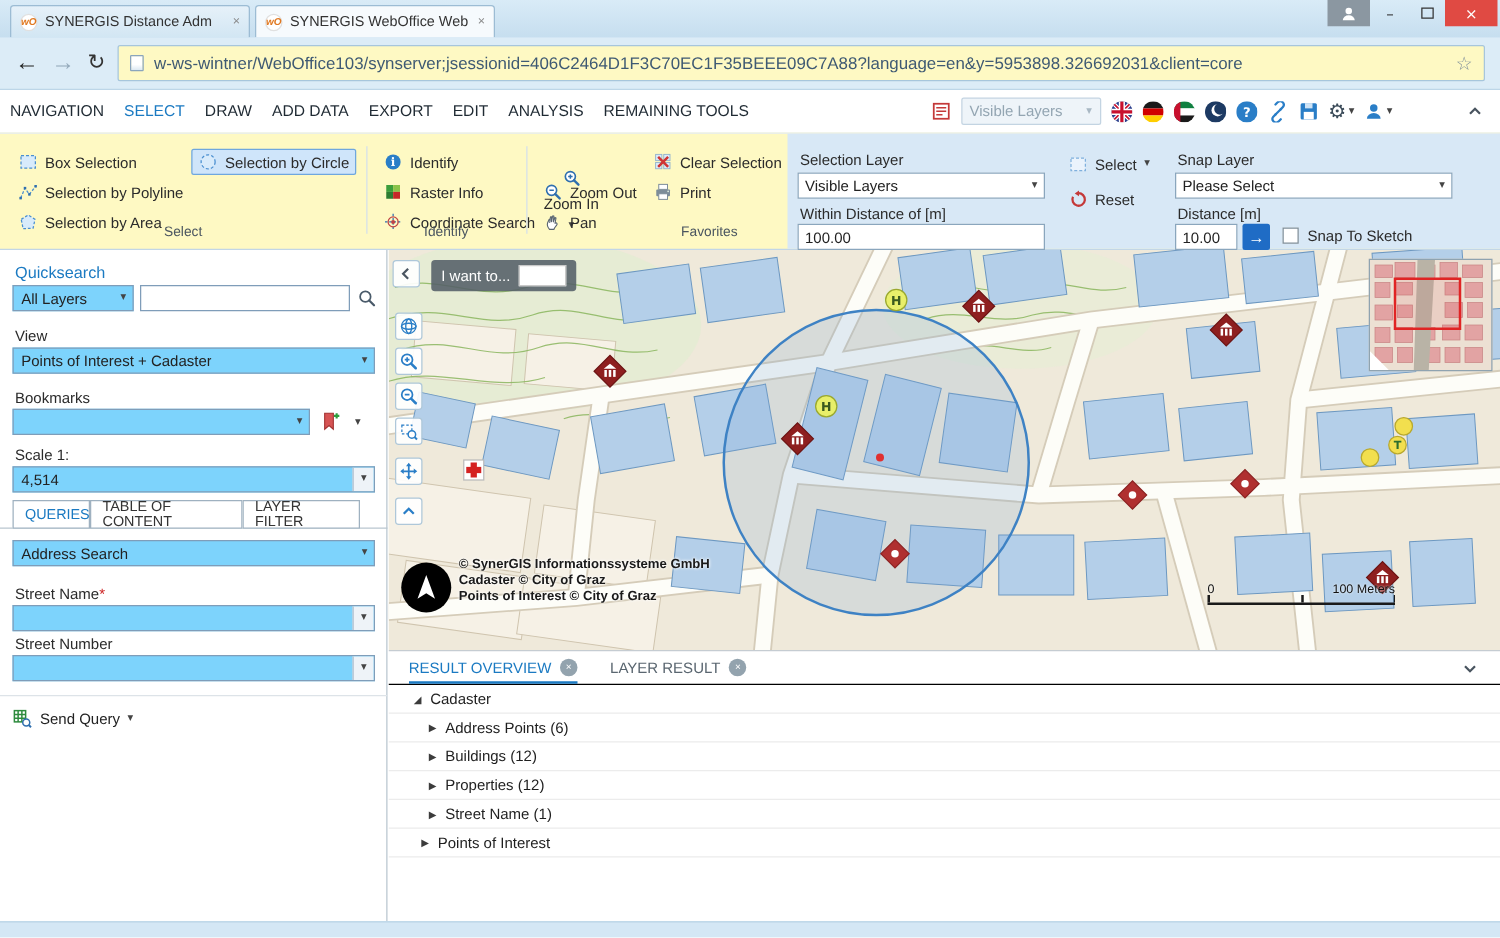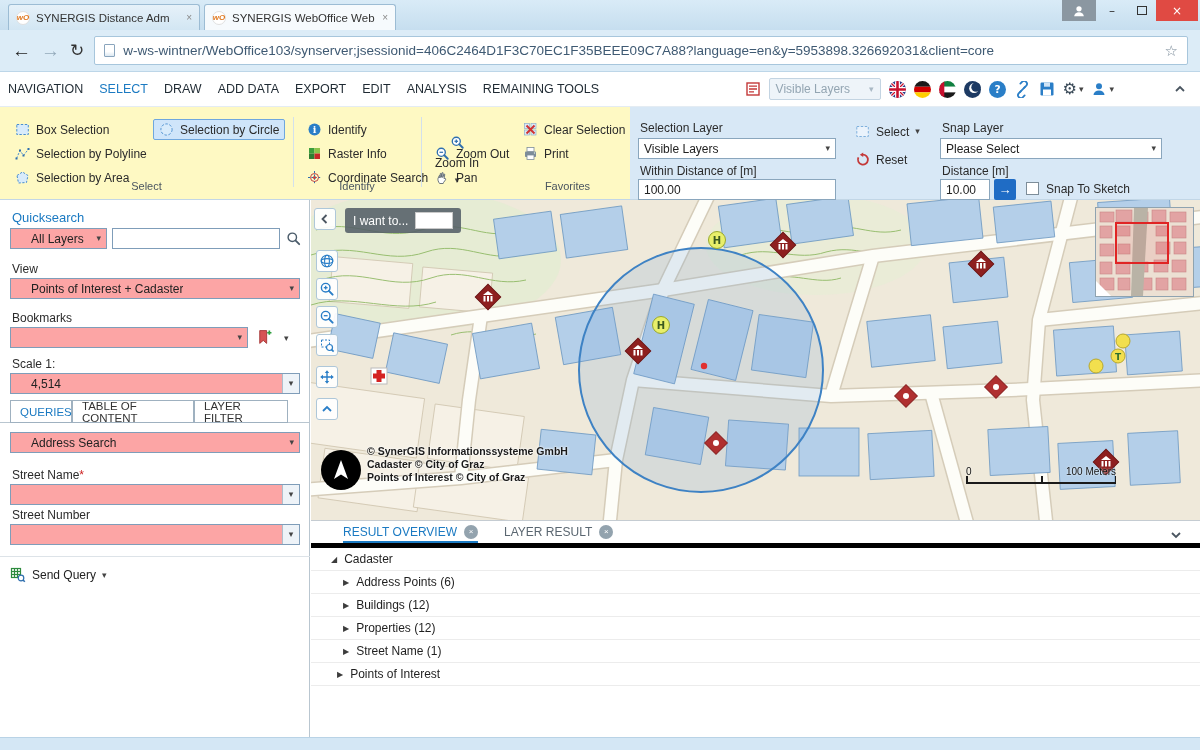--- a/index.html
+++ b/index.html
@@ -19,21 +19,21 @@
   .wbtn.min{right:74px;width:28px;}
   .wbtn.max{right:44px;width:28px;}
   .wbtn.close{right:2px;width:42px;background:#e04a43;color:#fff;}
   .mxbox{width:10px;height:9px;border:1.5px solid #333;display:block;}
 
   
   .addrbar{position:absolute;top:30px;left:0;right:0;height:42px;background:#dcecf7;border-bottom:1px solid #bdd6e8;display:flex;align-items:center;}
   .navgl{font-size:19px;margin-left:12px;color:#222;line-height:1;}
   .navgl.fwd{color:#93a9ba;margin-left:10px;}
   .navgl.ref{font-size:17px;margin-left:10px;color:#333;}
-  .urlbox{flex:1;height:29px;margin:0 12px 0 10px;background:#ffffff;border:1px solid #a7c6dc;border-radius:2px;display:flex;align-items:center;gap:8px;padding:0 9px;min-width:0;}
+  .urlbox{flex:1;height:29px;margin:0 12px 0 10px;background:#fef9c3;border:1px solid #a7c6dc;border-radius:2px;display:flex;align-items:center;gap:8px;padding:0 9px;min-width:0;}
   .doc-ic{flex:none;width:11px;height:13px;border:1px solid #8aa5bd;border-radius:1px;background:linear-gradient(#fff 60%,#dde9f2);}
   .urltext{flex:1;font-size:13.5px;color:#3f5a73;white-space:nowrap;overflow:hidden;}
   .star{flex:none;color:#7a8b99;font-size:15px;}
 
   
   .appbg{position:absolute;top:72px;left:0;right:0;bottom:13px;background:#fff;}
   .menubar{position:absolute;top:72px;left:0;right:0;height:34px;background:#fff;display:flex;align-items:center;}
   .mitem{font-size:12.5px;color:#1f2a33;padding:0 8px;white-space:nowrap;}
   .mitem.active{color:#1b7ac2;}
   .mb-right{position:absolute;right:0;top:0;height:34px;display:flex;align-items:center;gap:8px;padding-right:12px;}
@@ -54,21 +54,21 @@
   .flabel{position:absolute;font-size:12px;color:#2b2b2b;white-space:nowrap;text-align:right;}
   .fbox{position:absolute;height:21px;background:#fff;border:1px solid #8aa6bd;display:flex;align-items:center;justify-content:space-between;padding:0 5px;font-size:12px;color:#222;white-space:nowrap;}
   .fbox.noc{justify-content:flex-start;}
   .gobtn{position:absolute;width:22px;height:21px;background:#1f6cc5;border-radius:2px;color:#fff;font-size:13px;display:flex;align-items:center;justify-content:center;}
   .chk{position:absolute;width:13px;height:13px;background:#fff;border:1px solid #7d8d99;}
 
   
   .sidebar{position:absolute;left:0;top:200px;width:310px;height:537px;background:#fff;border-right:1px solid #b9c6d0;}
   .slabel{position:absolute;font-size:12px;color:#2b2b2b;white-space:nowrap;}
   .qtitle{position:absolute;left:12px;top:10px;font-size:13px;color:#1b7ac2;}
-  .sel{position:absolute;height:21px;background:#fca5a5;border:1px solid #7f9db9;display:flex;align-items:center;justify-content:space-between;padding:0 0 0 20px;font-size:12px;color:#222;white-space:nowrap;overflow:hidden;}
+  .sel{position:absolute;height:21px;background:#7dd3fc;border:1px solid #7f9db9;display:flex;align-items:center;justify-content:space-between;padding:0 0 0 6px;font-size:12px;color:#222;white-space:nowrap;overflow:hidden;}
   .sel .val{overflow:hidden;}
   .cbtn{flex:none;width:17px;height:100%;background:#eef3f8;border-left:1px solid #aebfcd;display:flex;align-items:center;justify-content:center;}
   .sinput{position:absolute;height:21px;background:#fff;border:1px solid #7f9db9;font-size:12px;padding:0 5px;font-family:inherit;}
   .stab{position:absolute;top:200px;height:23px;display:flex;align-items:center;padding:0 9px;font-size:11.5px;color:#333;border:1px solid #9fb1c0;background:#fff;}
   .stab.active{color:#1b7ac2;z-index:2;}
   .tabline{position:absolute;top:222px;left:0;width:310px;height:1px;background:#b9c6d0;}
   .reqmark{color:#cc2222;}
   .sdiv{position:absolute;left:0;top:356px;width:310px;height:1px;background:#dde3e8;}
   .sendq{position:absolute;left:10px;top:364px;height:22px;display:flex;align-items:center;gap:6px;font-size:12px;color:#222;}
 
@@ -84,21 +84,21 @@
   .sbar .lbls{position:relative;height:12px;}
   .sbar .zl{position:absolute;left:0;top:0;}
   .sbar .ml{position:absolute;right:0;top:0;}
   .sline{position:relative;height:6px;border-bottom:2px solid #1a1a1a;}
   .sline span{position:absolute;bottom:0;width:1.5px;height:6px;background:#1a1a1a;}
   .ovmap{position:absolute;right:6px;top:7px;width:99px;height:90px;border:1px solid #8fa3b0;background:#ece0d3;overflow:hidden;}
   .ovcorner{position:absolute;left:0;bottom:0;width:0;height:0;border-bottom:15px solid #fff;border-right:15px solid transparent;}
 
   
   .results{position:absolute;left:311px;top:520px;width:889px;height:217px;background:#fff;border-top:1px solid #c5ccd2;}
-  .rtabs{position:relative;height:27px;display:flex;align-items:center;gap:26px;padding-left:32px;border-bottom:5px solid #000000;}
+  .rtabs{position:relative;height:27px;display:flex;align-items:center;gap:26px;padding-left:16px;border-bottom:1px solid #000000;}
   .rtab{display:flex;align-items:center;gap:7px;font-size:12px;color:#5a6670;height:100%;}
   .rtab.active{box-shadow:inset 0 -2px 0 #1b7ac2;}
   .rtab.active .tlbl{color:#1b7ac2;}
   .xc{width:14px;height:14px;border-radius:50%;background:#93a3ae;color:#fff;font-size:8px;line-height:14px;text-align:center;}
   .rchev{position:absolute;right:16px;top:6px;}
   .trow{display:flex;align-items:center;height:23px;border-bottom:1px solid #ececec;font-size:12px;color:#1f1f1f;gap:7px;padding-left:20px;}
   .trow.child{padding-left:32px;}
   .tri{font-family:"DejaVu Sans",sans-serif;font-size:8px;color:#3c3c3c;}
 
   .bottomstrip{position:absolute;left:0;right:0;bottom:0;height:13px;background:#d4e7f5;border-top:1px solid #b9d3e6;}

